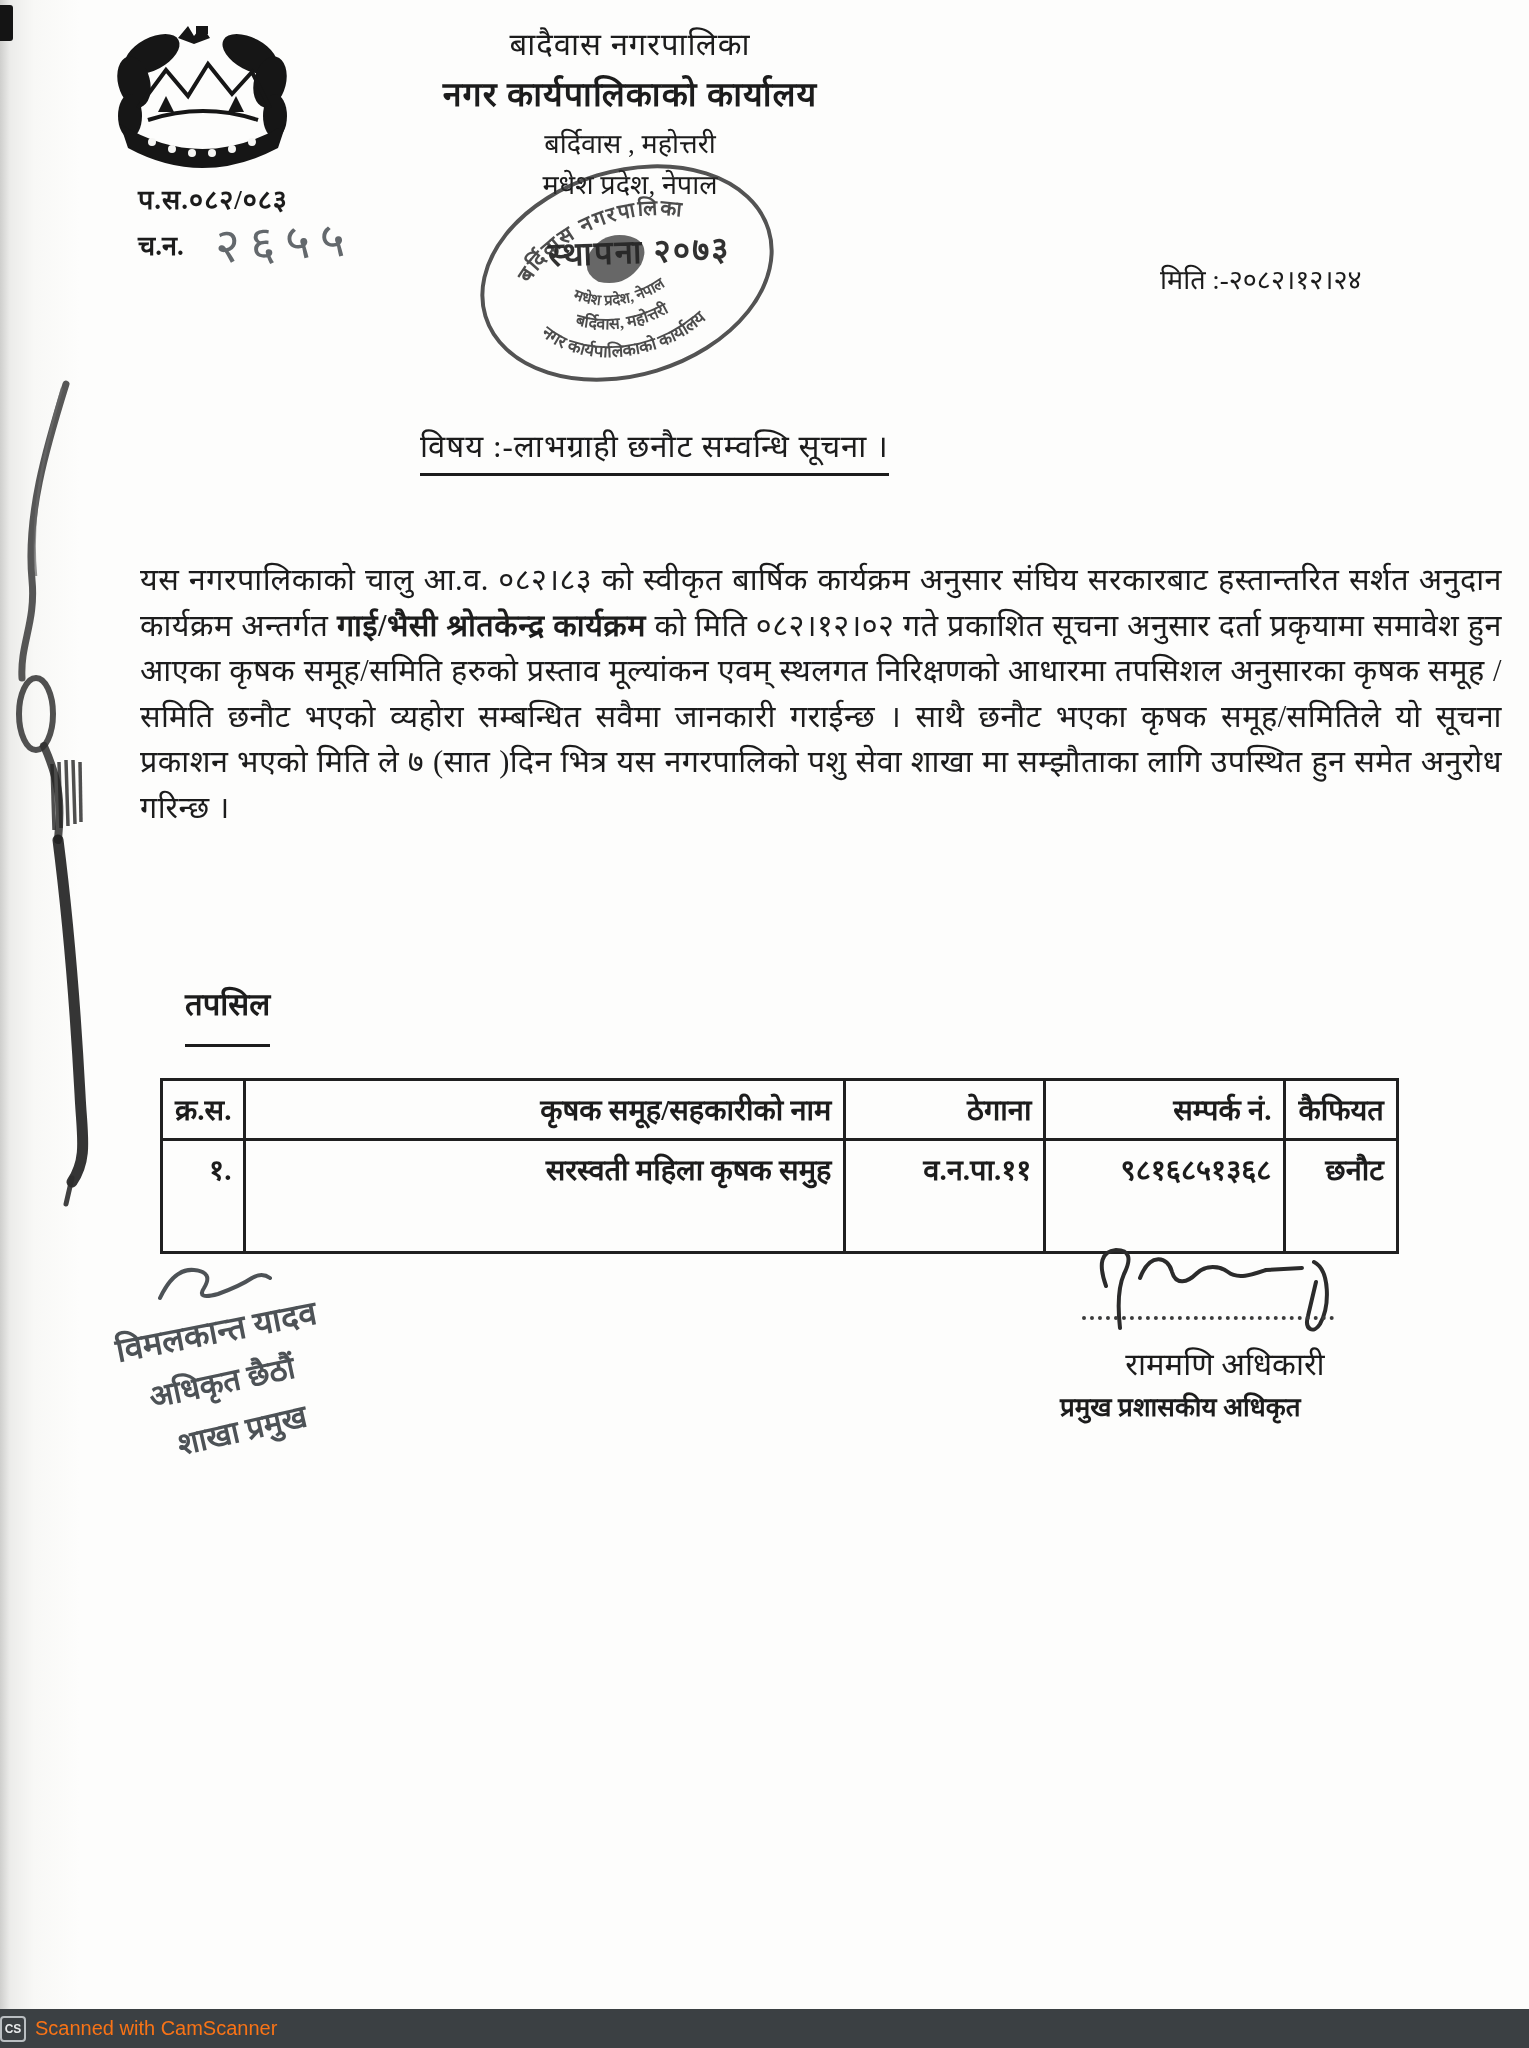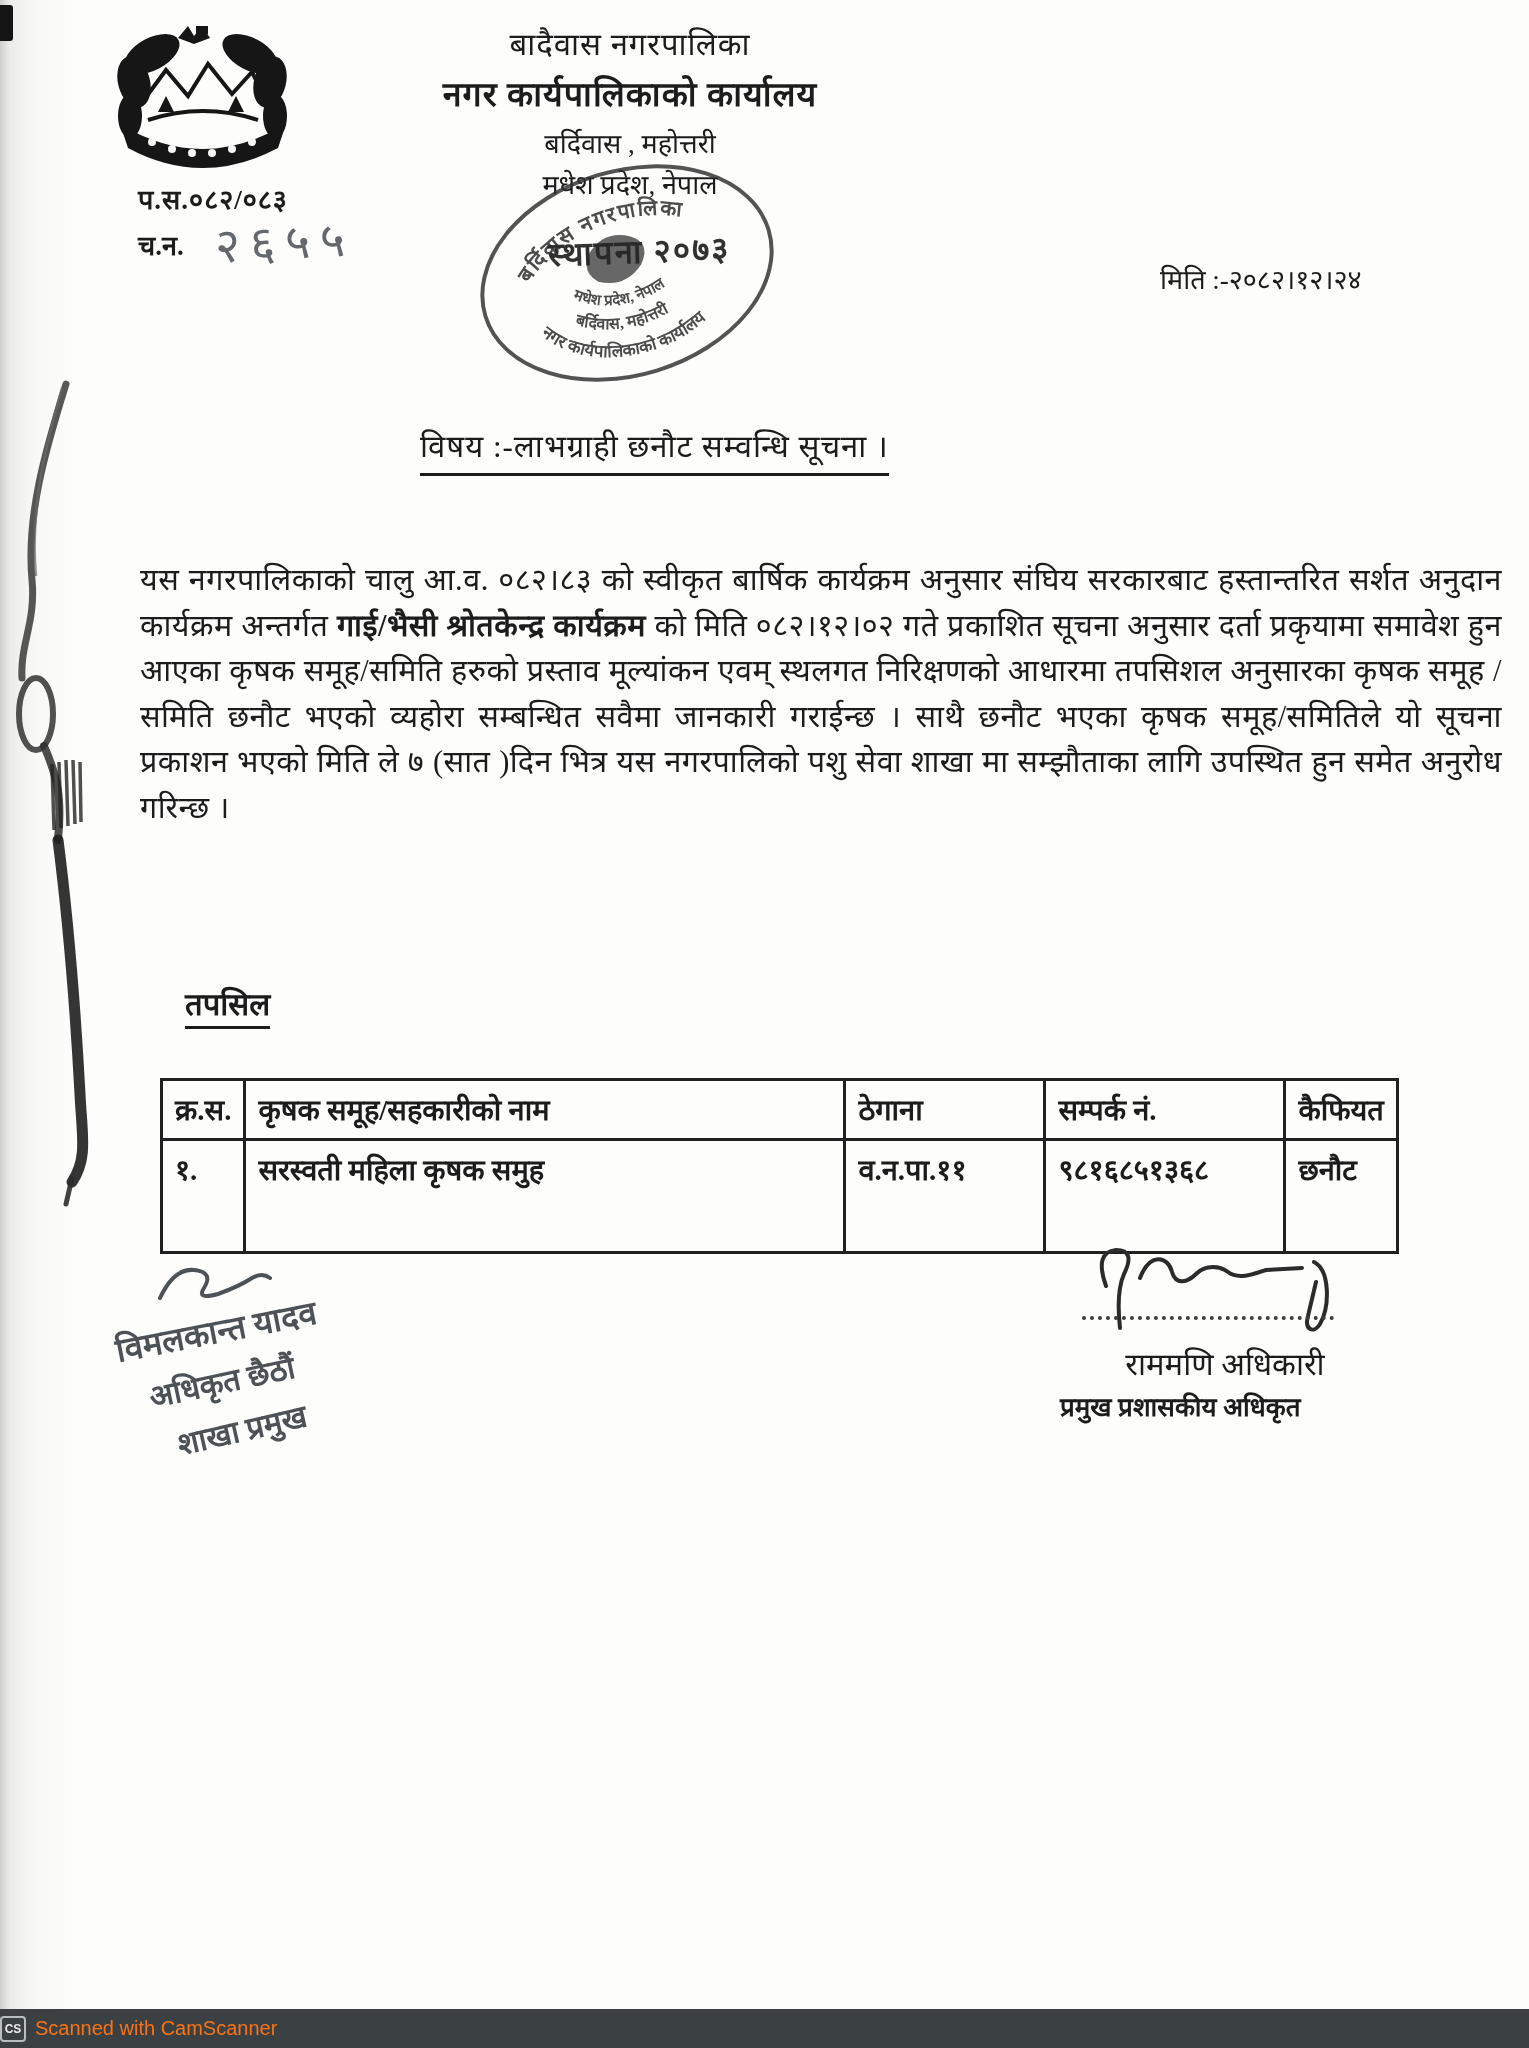--- a/index.html
+++ b/index.html
@@ -25,26 +25,26 @@
   .chn{left:138px;top:226px;font-size:27px;font-weight:bold;}
   .chn-hand{left:215px;top:208px;font-size:48px;color:#63686c;transform:rotate(-3deg);letter-spacing:10px;font-weight:normal;}
   .date{left:1160px;top:260px;font-size:27px;}
   
   .stamp{left:462px;top:148px;width:330px;height:250px;transform:rotate(-17deg);opacity:.82;}
   
   .subject{left:420px;top:424px;font-size:31px;font-weight:normal;border-bottom:3px solid #1c1c1c;padding-bottom:7px;letter-spacing:1px;}
   
   .bodytext{left:140px;top:558px;width:1362px;font-size:30.5px;line-height:45.5px;text-align:justify;letter-spacing:.5px;}
   .bodytext b{font-weight:bold;}
-  .tapasil{left:185px;top:982px;font-size:31px;font-weight:bold;border-bottom:3px solid #1c1c1c;padding-bottom:2px;}
+  .tapasil{left:185px;top:982px;font-size:31px;font-weight:bold;border-bottom:3px solid #1c1c1c;padding-bottom:20px;}
   
   table.detail{position:absolute;left:160px;top:1078px;border-collapse:collapse;table-layout:fixed;}
   table.detail th,table.detail td{
     border:3px solid #202020;font-size:29px;padding:8px 12px 10px 12px;
-    text-align:left;vertical-align:top;font-weight:bold;white-space:nowrap;
+    text-align:right;vertical-align:top;font-weight:bold;white-space:nowrap;
   }
   table.detail td{font-weight:normal;font-weight:bold;}
   .c1{width:58px;} .c2{width:600px;} .c3{width:200px;} .c4{width:240px;} .c5{width:108px;}
   tr.datarow td{height:92px;}
   
   .sig-left{left:108px;top:1258px;width:300px;color:#4d5256;}
   .sig-left .ln{position:absolute;white-space:nowrap;font-weight:bold;font-size:31px;}
   .sig-right-name{left:1095px;top:1342px;width:260px;text-align:center;font-size:31px;font-weight:normal;}
   .sig-right-title{left:1060px;top:1388px;width:330px;font-size:26px;font-weight:bold;}
   .dotline{left:1082px;top:1294px;width:252px;border-bottom:4px dotted #3c3c3c;height:22px;}

